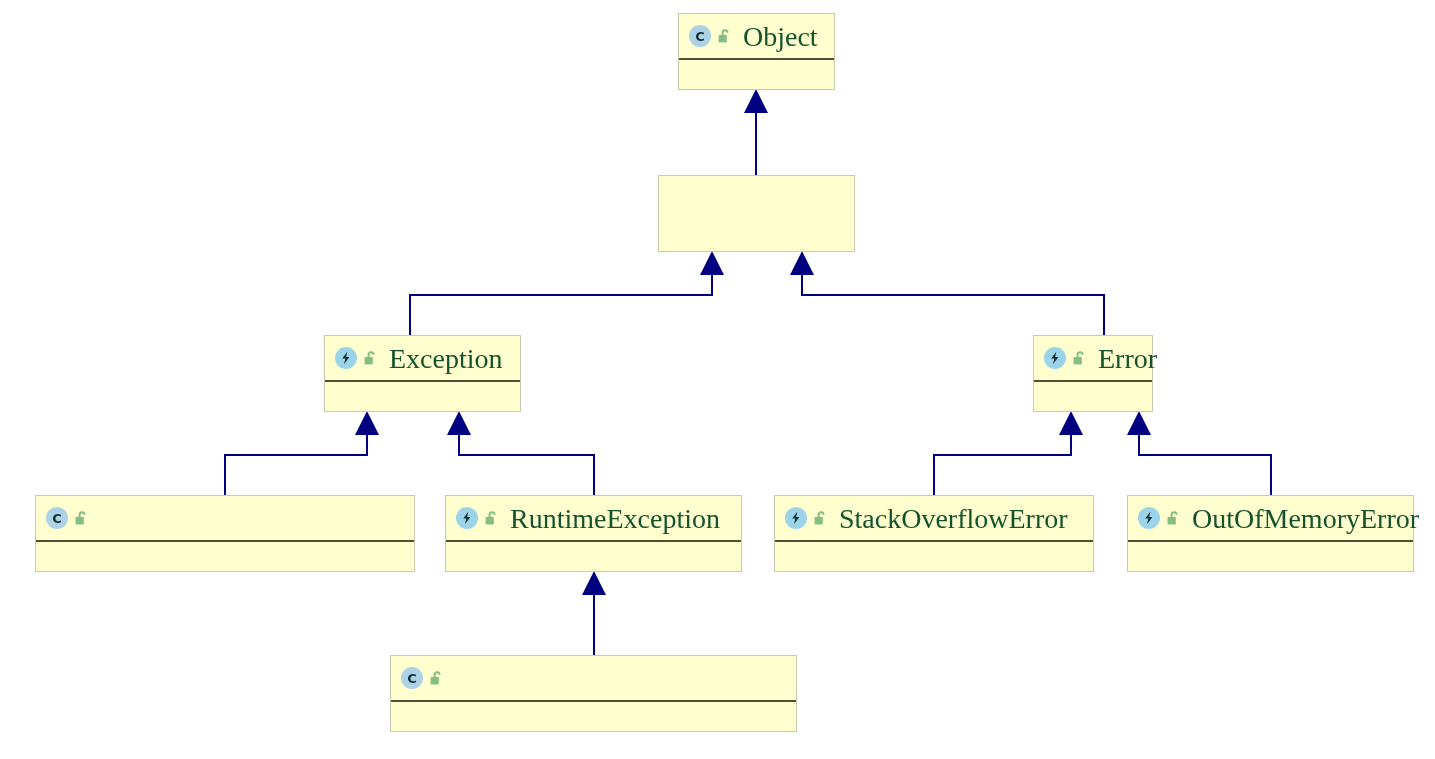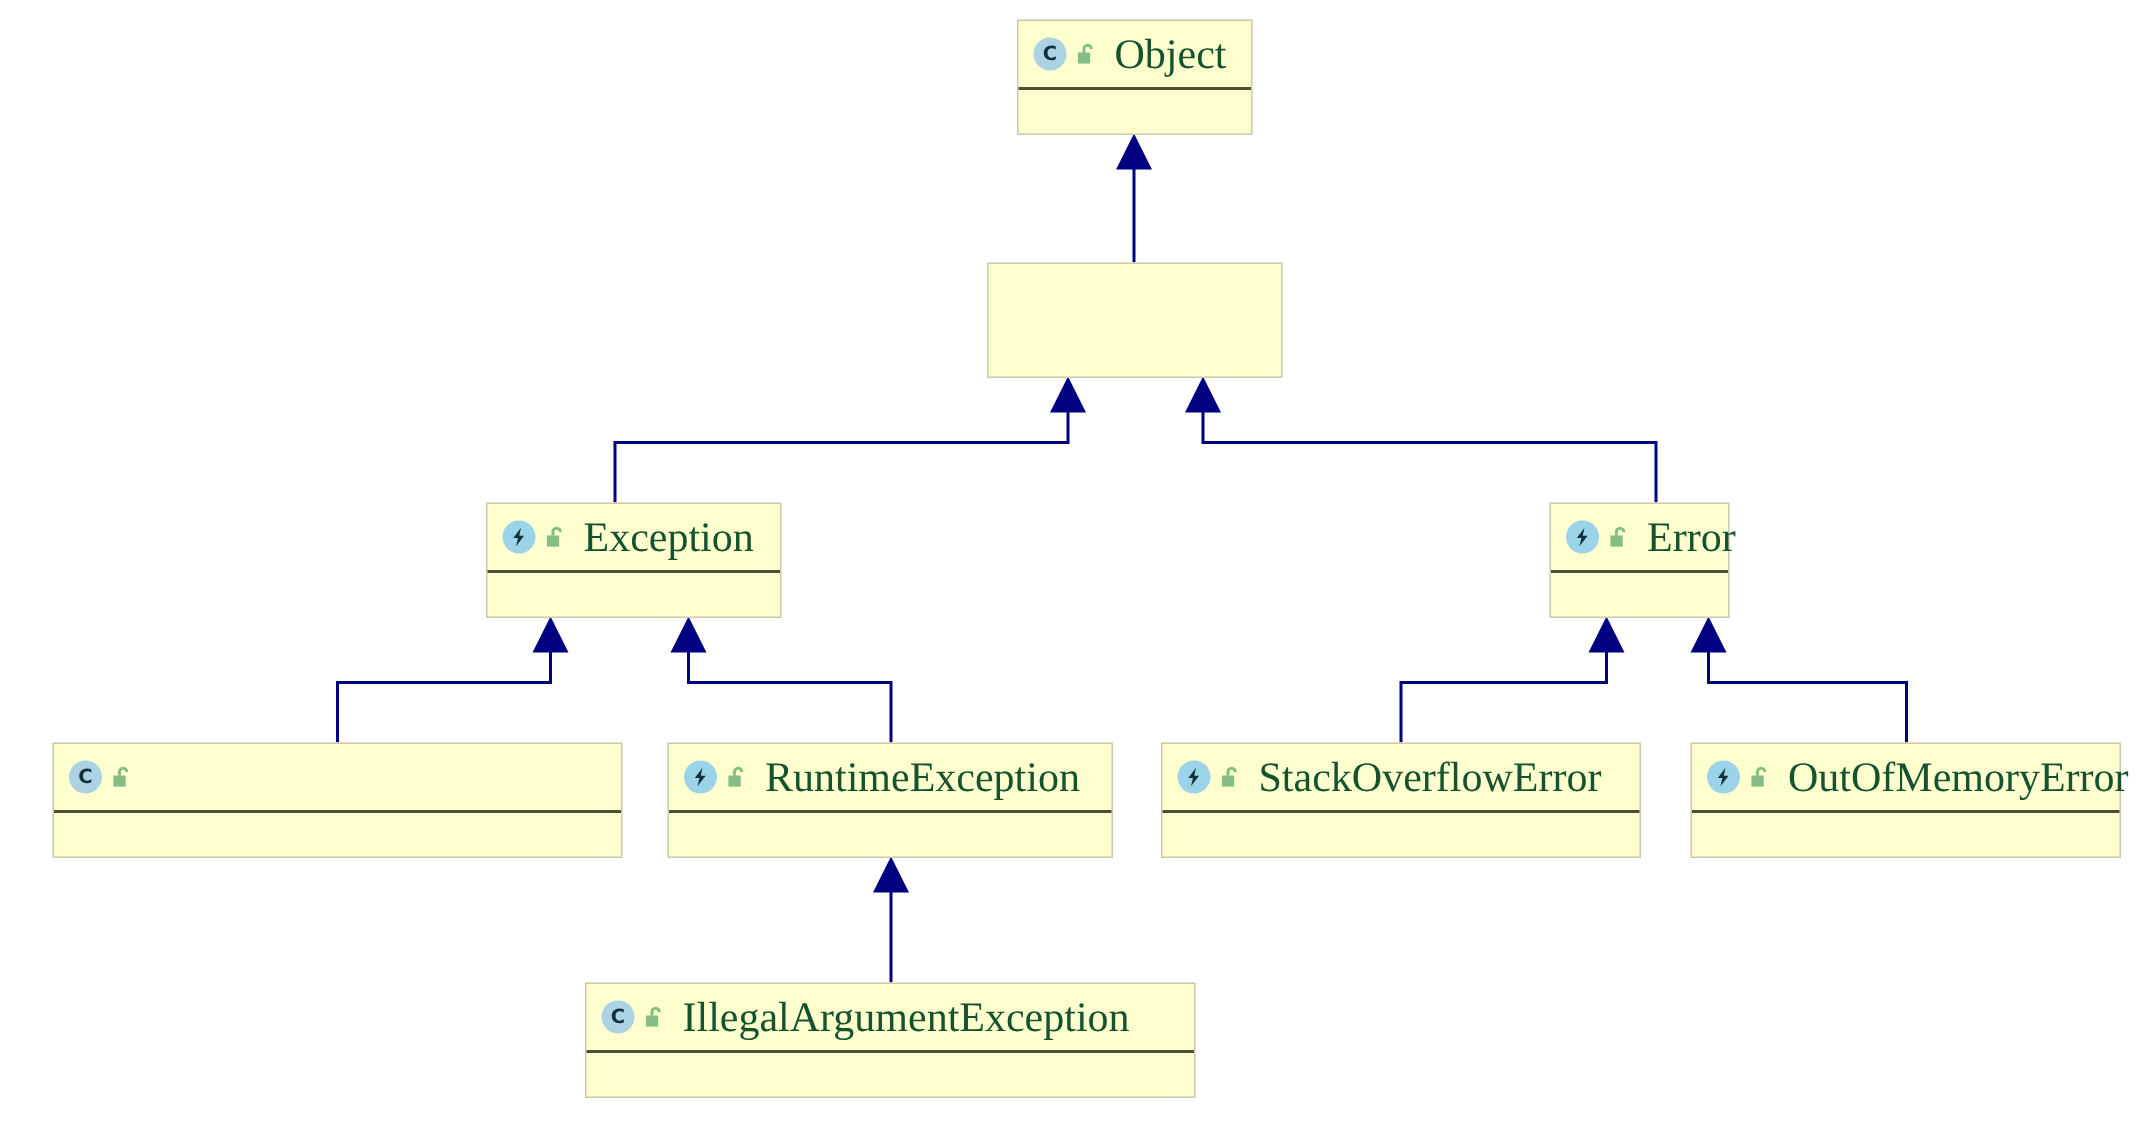--- a/index.html
+++ b/index.html
@@ -249,19 +249,18 @@
         <div class="node-header" style="border-bottom-color: rgb(79, 79, 51);">
           <span class="icon-circle class-ico">
             <span class="icon-letter">C</span>
           </span>
           <span class="icon-lock">
             <svg width="17" height="17" viewBox="0 0 17 17" aria-hidden="true">
               <path d="M6.6 7.2 V4.7 a2.5 2.5 0 0 1 5.0 0" fill="none" stroke="#84BE84" stroke-width="2"></path>
               <rect x="2.6" y="7.0" width="8.2" height="7.4" fill="#84BE84"></rect>
             </svg>
           </span>
-          <span class="node-title">IllegalArgumentException</span>
         </div>
         <div class="node-body"></div>
       </div>
     </div>
 
 </div>
 
 </body></html>

